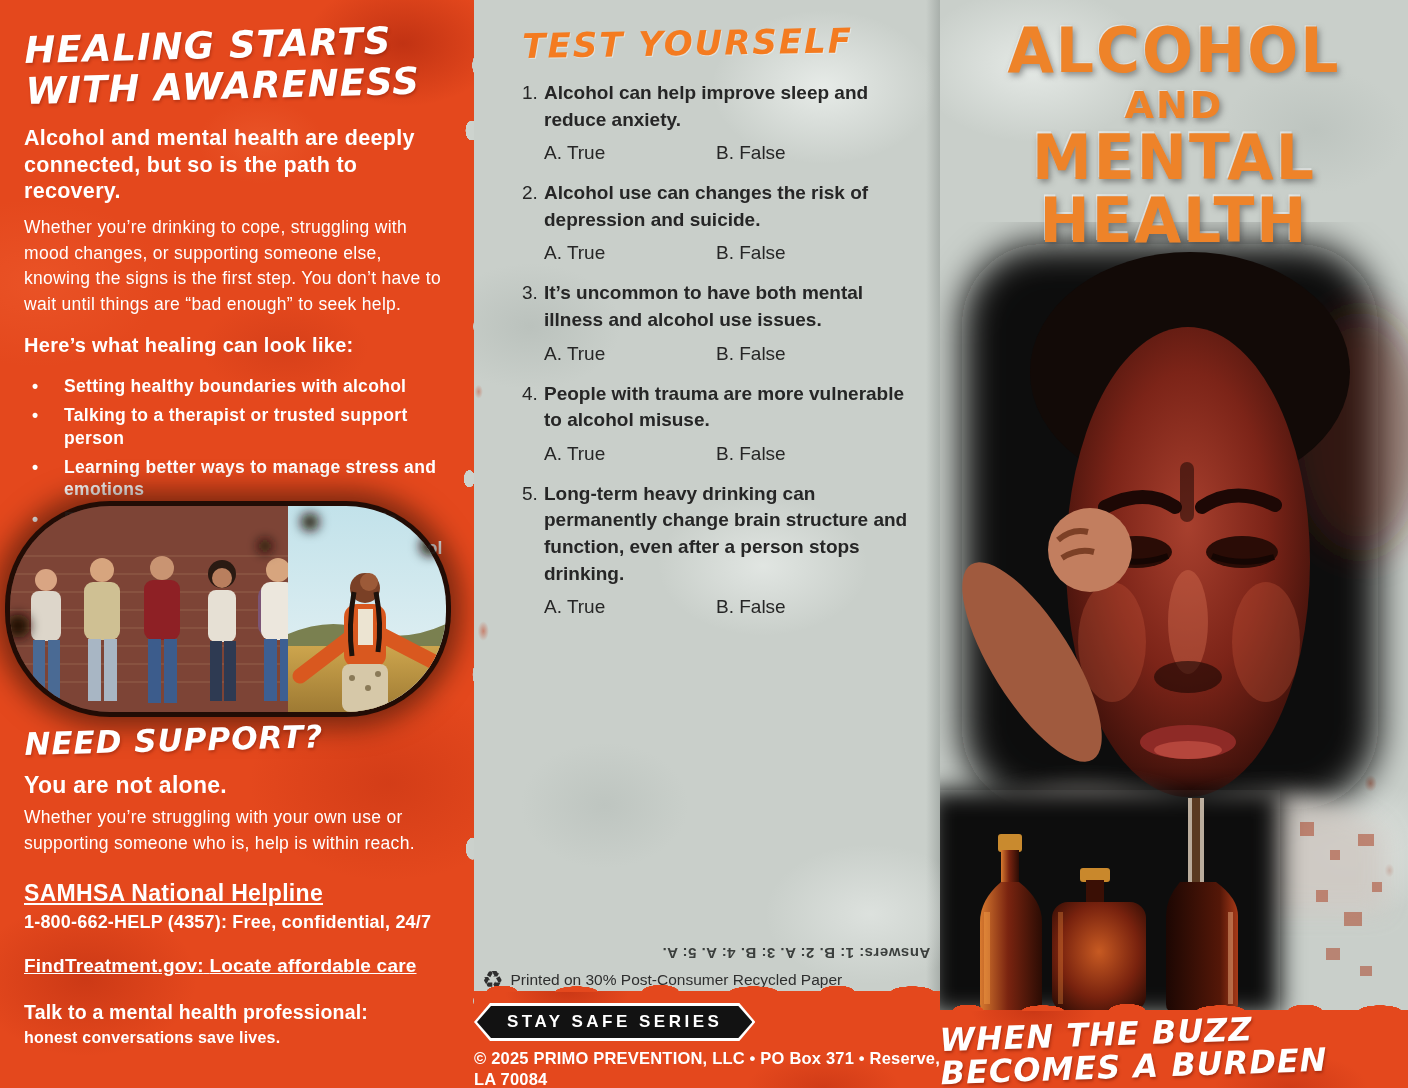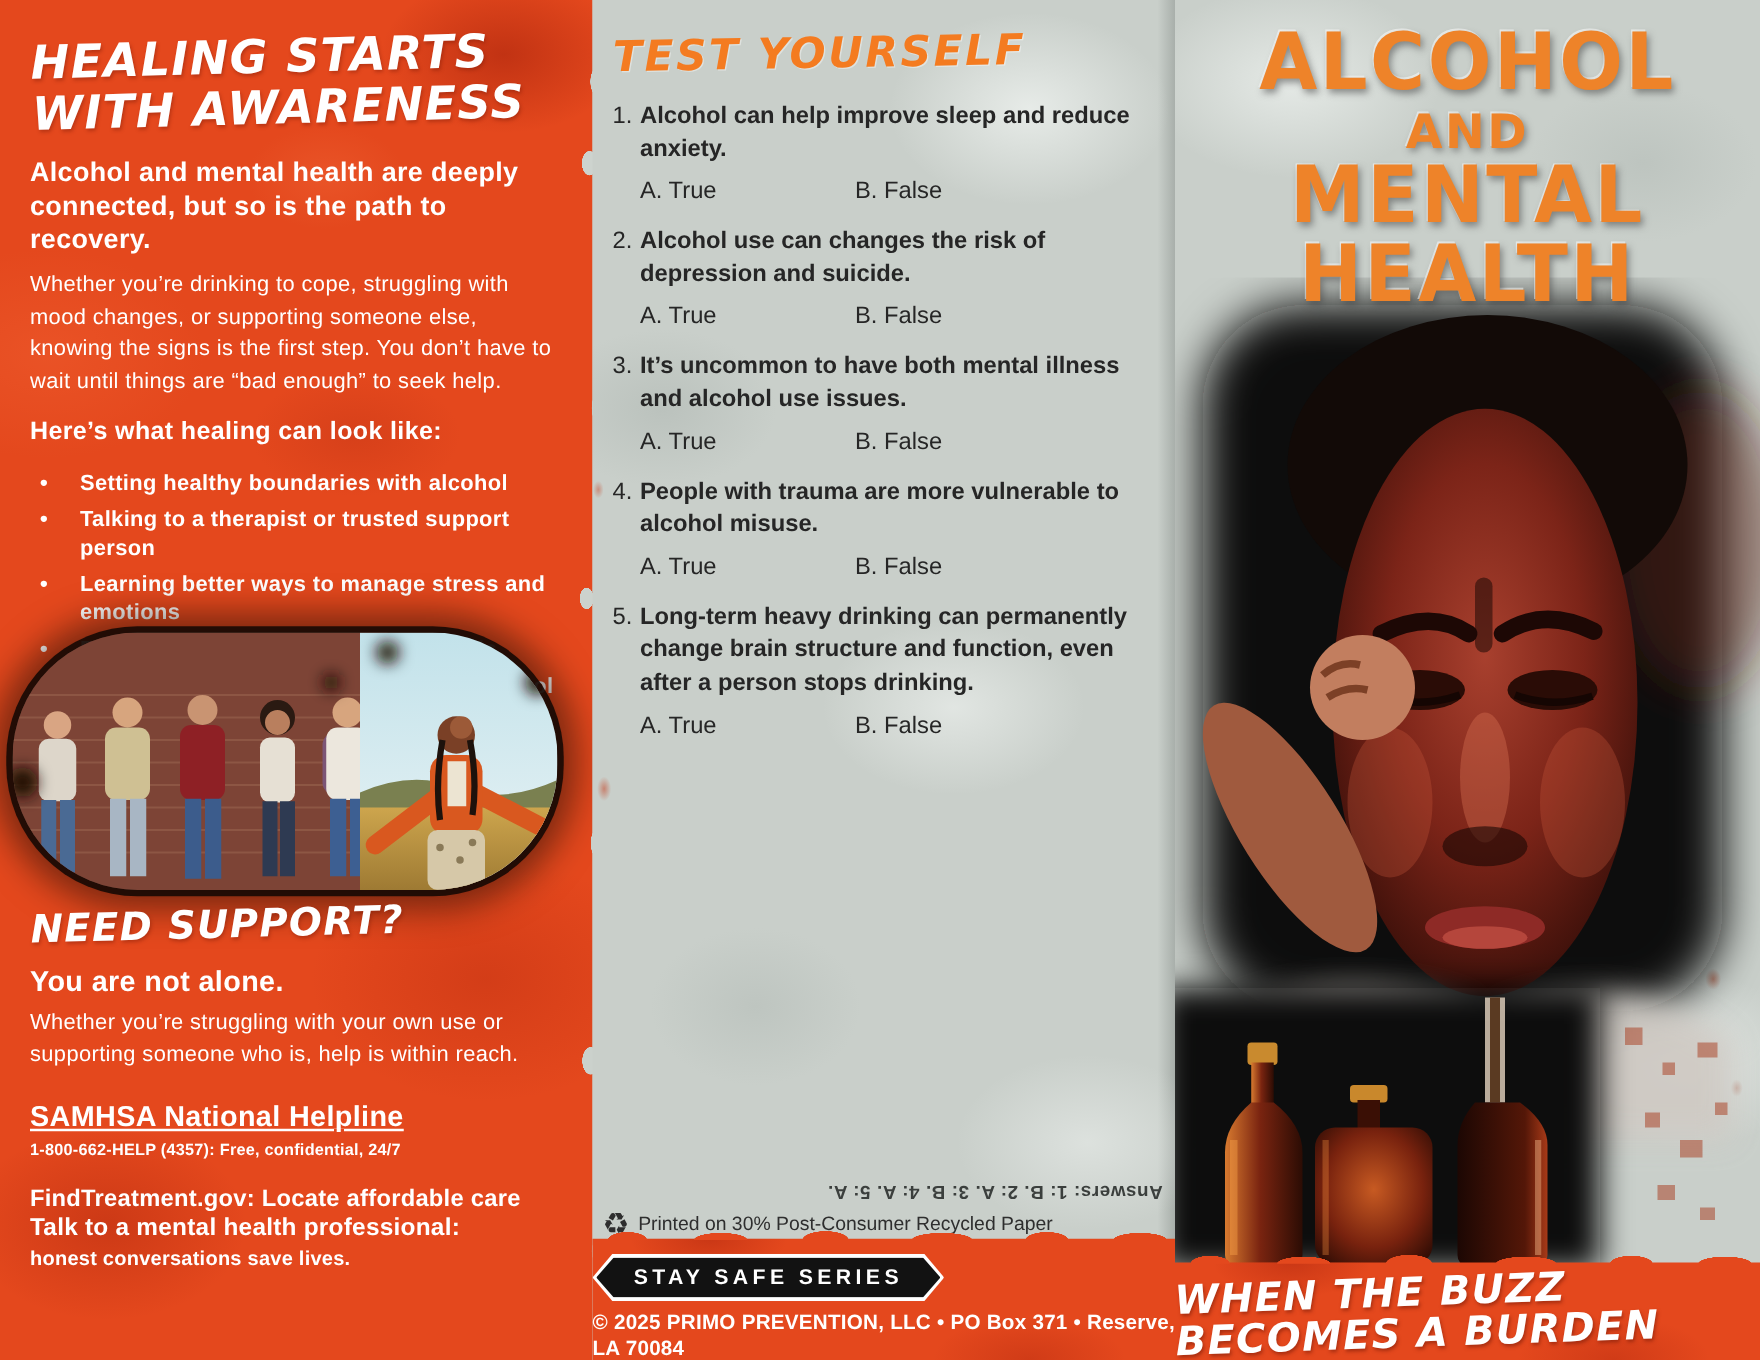--- a/index.html
+++ b/index.html
@@ -41,20 +41,21 @@
     background-color:#c9cfca;
     background-image:
       radial-gradient(160px 110px at 75% 8%,  rgba(236,240,237,.85), transparent 70%),
       radial-gradient(130px 90px at 12% 30%,  rgba(175,183,178,.55), transparent 70%),
       radial-gradient(150px 100px at 62% 52%, rgba(233,237,234,.75), transparent 70%),
       radial-gradient(120px 90px at 28% 74%,  rgba(179,187,182,.5),  transparent 70%),
       radial-gradient(150px 100px at 85% 84%, rgba(231,235,232,.65), transparent 70%),
       radial-gradient(8px 14px at 2% 58%,     rgba(196,70,40,.55),   transparent 70%),
       radial-gradient(6px 10px at 1% 36%,     rgba(196,70,40,.45),   transparent 70%),
       linear-gradient(to left, rgba(108,116,112,.35), transparent 14px);
+    padding-left: 32px;
   }
 
   .panel-cover {
     left:940px; width:468px;
     background-color:#c9cfca;
     background-image:
       radial-gradient(170px 110px at 20% 6%,  rgba(236,240,237,.8), transparent 70%),
       radial-gradient(130px 90px at 80% 12%,  rgba(178,186,181,.5), transparent 70%),
       radial-gradient(140px 100px at 88% 78%, rgba(233,237,234,.7), transparent 70%),
       radial-gradient(9px 12px at 92% 72%,    rgba(170,62,32,.5),   transparent 70%),
@@ -86,22 +87,22 @@
     box-shadow:0 0 0 5px rgba(22,9,4,.9), 0 0 26px 16px rgba(22,9,4,.5);
     background:#3a2a22;
   }
   .photo-blob svg { display:block; width:100%; height:100%; }
 
   .support { position:absolute; left:24px; right:26px; top:726px; color:#fff; }
   h2.brush { font-size:31px; letter-spacing:1px; margin-bottom:10px; }
   .support-sub { font-size:23px; font-weight:700; letter-spacing:.3px; margin-bottom:6px; }
   .support .bodytxt { margin-bottom:24px; }
   .help-name { font-size:23px; font-weight:700; letter-spacing:.3px; margin-bottom:5px;text-decoration:underline; }
-  .help-detail { font-size:13px; font-weight:600; letter-spacing:.2px; margin-bottom:22px; }
-  .find { font-size:19px; letter-spacing:.2px; }
+  .help-detail { font-size:18px; font-weight:600; letter-spacing:.2px; margin-bottom:22px; }
+  .find { font-size:19px; margin-bottom:24px; letter-spacing:.2px;text-decoration:underline; }
   .find .lbl { font-weight:800; }
   .find .txt { font-weight:600; }
   .prof-label { font-size:19.5px; font-weight:800; letter-spacing:.2px; margin-bottom:5px; }
   .prof-text { font-size:16px; font-weight:700; letter-spacing:.2px; }
 
   
   .quiz-content { padding:26px 26px 0 16px; color:#262626; }
   .quiz-head {
     font-family:"DejaVu Sans", sans-serif; font-style:italic; font-weight:700;
     color:#f47b20; font-size:34px; letter-spacing:2px;

